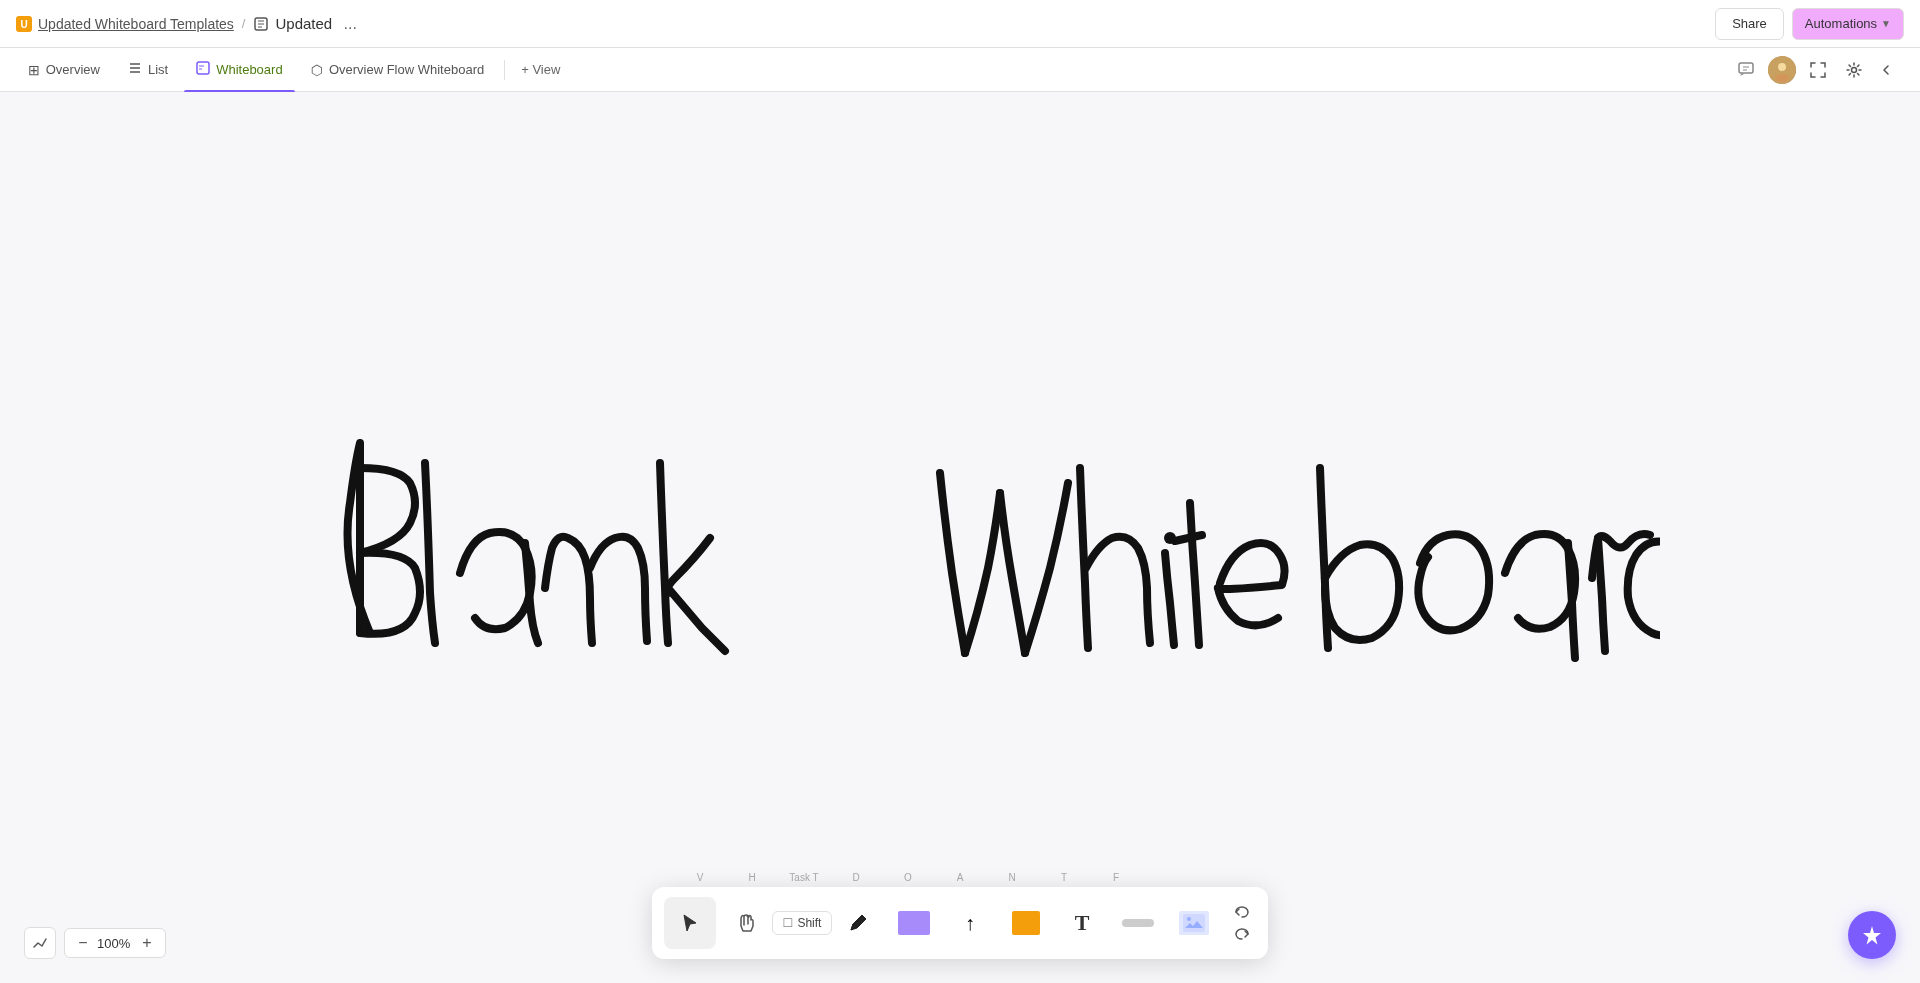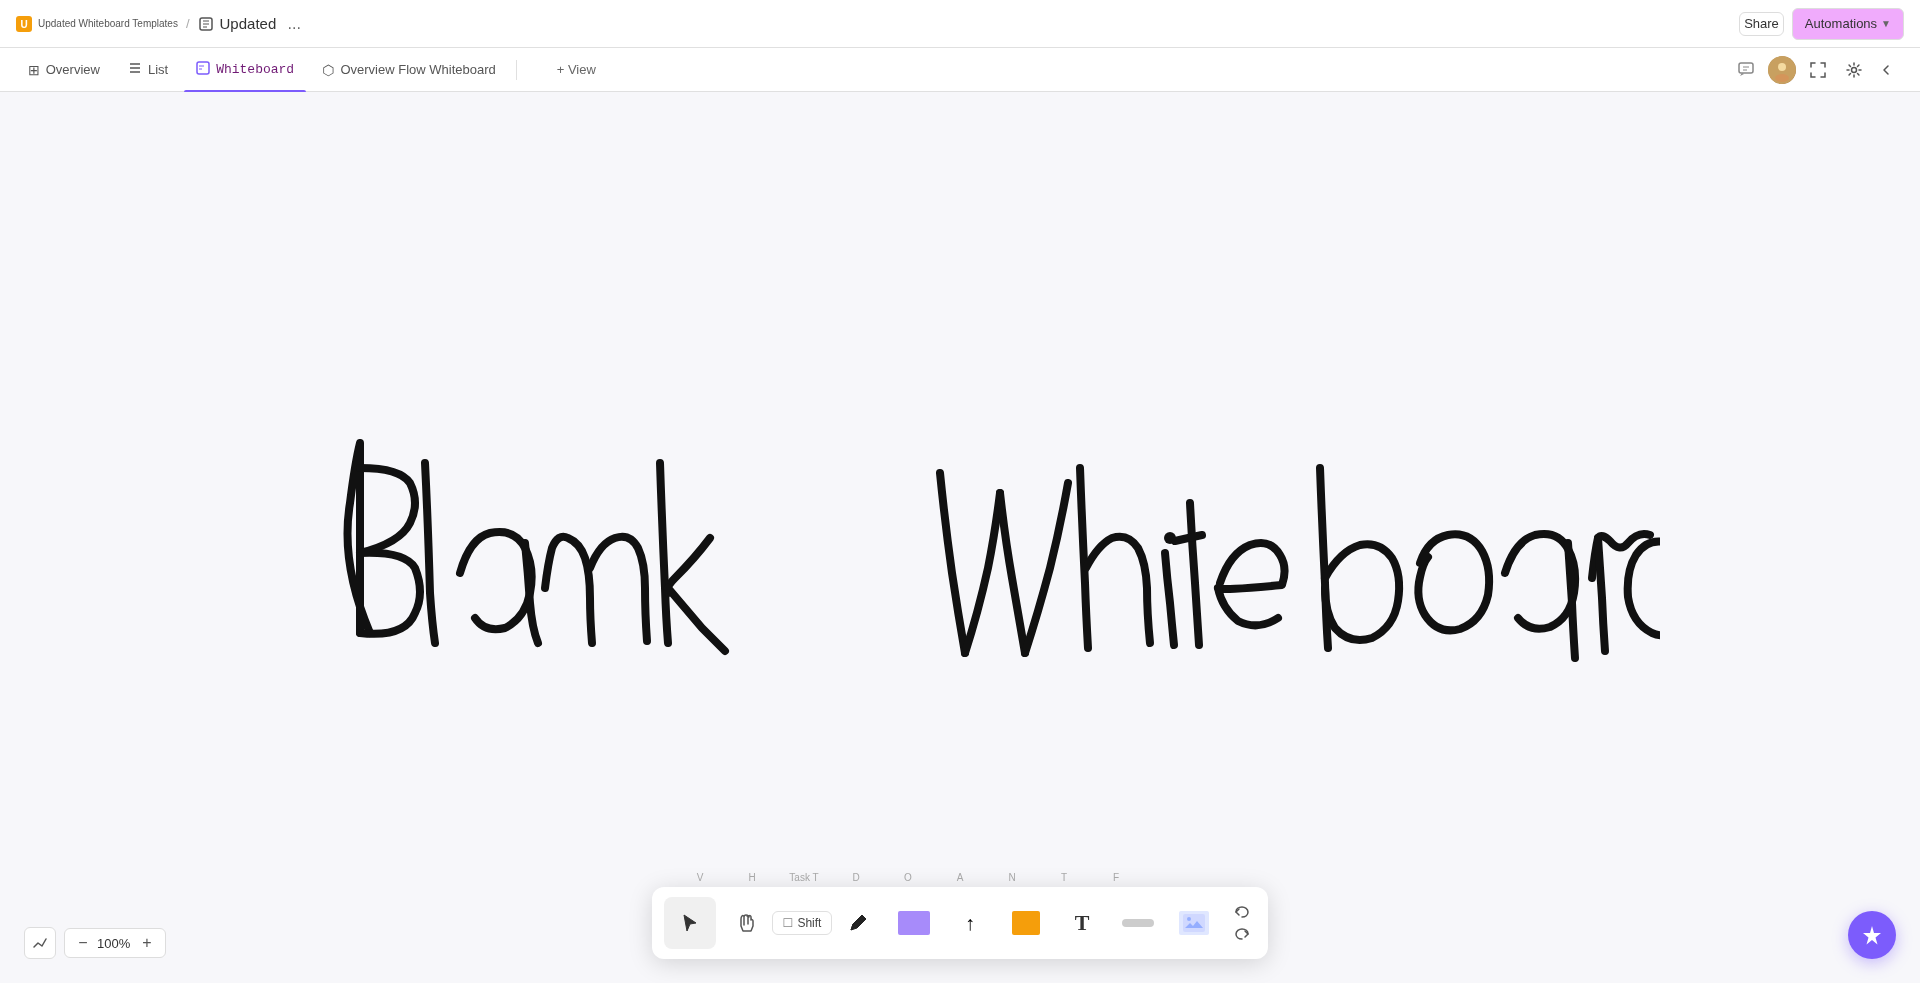--- a/index.html
+++ b/index.html
@@ -42,22 +42,22 @@
       display: flex; align-items: center; justify-content: center;
       color: #666;
       font-size: 16px;
     }
     .header-right {
       display: flex;
       align-items: center;
       gap: 8px;
     }
     .share-btn {
-      height: 24px;
-      padding: 0 4px;
+      height: 32px;
+      padding: 0 16px;
       background: #fff;
       border: 1px solid #ddd;
       border-radius: 6px;
       font-size: 13px;
       color: #333;
       cursor: pointer;
       font-weight: 500;
     }
     .automations-btn {
       height: 32px;
@@ -94,23 +94,22 @@
       padding: 0 12px;
       font-size: 13px;
       color: #555;
       cursor: pointer;
       position: relative;
       white-space: nowrap;
       border: none;
       background: transparent;
     }
     .tab-item.active {
-      color: #701a75;
+      color: #4d7c0f;
       font-weight: 500;
-      font-family: Liberation Mono, monospace;
     }
     .tab-item.active::after {
       content: '';
       position: absolute;
       bottom: 0;
       left: 0;
       right: 0;
       height: 2px;
       background: #7c5cfc;
       border-radius: 2px 2px 0 0;
@@ -121,21 +120,20 @@
       height: 20px;
       background: #e0e0e0;
       margin: 0 4px;
     }
     .add-view-btn {
       display: flex; align-items: center; gap: 4px;
       font-size: 13px; color: #666;
       cursor: pointer;
       border: none; background: transparent;
       padding: 0 8px;
-      margin-left: 24px;
     }
     .tab-bar-right {
       margin-left: auto;
       display: flex;
       align-items: center;
       gap: 8px;
     }
     .tab-bar-right .avatar {
       width: 28px; height: 28px;
       border-radius: 50%;
@@ -365,21 +363,21 @@
 <body>
 
 <div class="header">
   <div class="header-left">
     <span class="breadcrumb-icon">
       <svg width="16" height="16" viewBox="0 0 16 16" fill="none">
         <rect width="16" height="16" rx="3" fill="#f59e0b"></rect>
         <text x="8" y="12" text-anchor="middle" fill="white" font-size="10" font-weight="bold">U</text>
       </svg>
     </span>
-    <span style="color:#555; font-size:10px;">Updated Whiteboard Templates</span>
+    <span style="color:#555; font-size:14px;text-decoration:underline;">Updated Whiteboard Templates</span>
     <span class="sep">/</span>
     <span class="doc-icon">
       <svg width="14" height="14" viewBox="0 0 14 14" fill="none">
         <rect x="1" y="1" width="12" height="12" rx="2" stroke="#555" stroke-width="1.5"></rect>
         <line x1="4" y1="4" x2="10" y2="4" stroke="#555" stroke-width="1"></line>
         <line x1="4" y1="7" x2="10" y2="7" stroke="#555" stroke-width="1"></line>
         <line x1="4" y1="10" x2="8" y2="10" stroke="#555" stroke-width="1"></line>
       </svg>
     </span>
     <span style="color:#333; font-size:15px; font-weight:500;">Updated</span>

